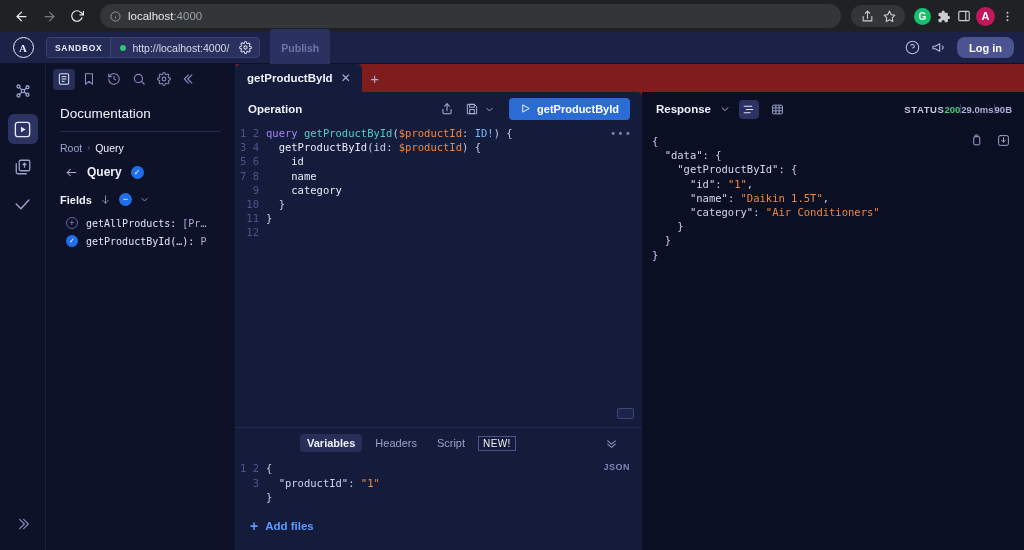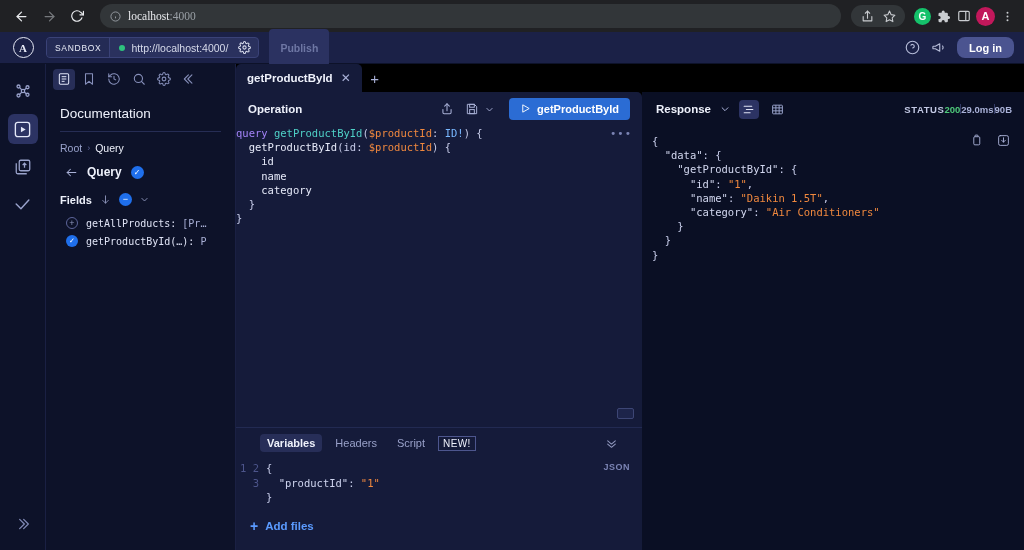--- a/index.html
+++ b/index.html
@@ -17,21 +17,21 @@
     padding: 0 8px; gap: 2px;
   }
   .nav-btn {
     width: 26px; height: 26px; display: flex; align-items: center; justify-content: center;
     color: #e8eaed; border-radius: 50%;
   }
   .nav-btn.dim { color: #76797d; }
   .nav-btn svg { display: block; }
   .omnibox {
     flex: 1; height: 24px; margin: 0 8px; background: #323639; border-radius: 12px;
-    display: flex; align-items: center; padding: 0 10px; gap: 7px; font-family: Liberation Serif, serif;
+    display: flex; align-items: center; padding: 0 10px; gap: 7px;
   }
   .omni-text { font-size: 11.5px; color: #9aa0a6; white-space: nowrap; }
   .omni-text b { color: #e8eaed; font-weight: 400; }
   .chrome-right { display: flex; align-items: center; gap: 3px; }
   .chip-group {
     display: flex; align-items: center; gap: 4px; background: #323639;
     border-radius: 12px; padding: 2px 7px; margin-right: 6px;
   }
   .cicon { width: 18px; height: 18px; display: flex; align-items: center; justify-content: center; color: #c9ccd0; }
   .ext-circle { width: 17px; height: 17px; border-radius: 50%; display: flex; align-items: center;
@@ -46,21 +46,21 @@
     width: 46px; display: flex; align-items: center; justify-content: center;
   }
   .logo-ring {
     width: 21px; height: 21px; border: 1.6px solid #e6e9f5; border-radius: 50%;
     display: flex; align-items: center; justify-content: center;
     font-size: 11px; font-weight: bold; color: #e6e9f5; font-family: "Liberation Serif", serif;
   }
   .endpoint-wrap { display: flex; align-items: center; background: #2a315e; border-radius: 4px;
     height: 21px; overflow: hidden; border: 1px solid #3a4277; }
   .sandbox-badge {
-    font-size: 8.5px; font-weight: normal; letter-spacing: .7px; color: #e8ebf7;
+    font-size: 8.5px; font-weight: bold; letter-spacing: .7px; color: #e8ebf7;
     padding: 0 8px; height: 100%; display: flex; align-items: center; background: #242b55;
     border-right: 1px solid #3a4277;
   }
   .endpoint-url { display: flex; align-items: center; gap: 6px; padding: 0 7px 0 9px; }
   .green-dot { width: 6px; height: 6px; border-radius: 50%; background: #2ec27e; }
   .endpoint-url span { font-size: 10.5px; color: #d6daea; }
   .gear-sm { width: 13px; height: 13px; color: #8f97bd; margin-left: 4px; }
   .publish-btn {
     margin-left: 10px; height: 38px; padding: 0 11px; border-radius: 4px; background: #2b3261;
     color: #6e77a4; font-size: 10.5px; font-weight: bold; display: flex; align-items: center;
@@ -114,21 +114,21 @@
   .field-bullet-plus { width: 12px; height: 12px; border-radius: 50%; border: 1px solid #5d659a;
     display: flex; align-items: center; justify-content: center; color: #8f97bd; font-size: 9px; line-height: 1; }
   .field-bullet-check { width: 12px; height: 12px; border-radius: 50%; background: #1f6feb;
     display: flex; align-items: center; justify-content: center; color: #fff; font-size: 7px; }
   .field-name {
     font-family: "DejaVu Sans Mono", monospace; font-size: 10px; color: #dfe3f5; white-space: nowrap;
   }
   .field-name .ret { color: #a9b0d6; }
 
   
-  .main-area { flex: 1; display: flex; flex-direction: column; background: #000000; }
+  .main-area { flex: 1; display: flex; flex-direction: column; background: #7f1d1d; }
   .tab-strip { height: 28px; display: flex; align-items: flex-end; padding-left: 0; }
   .op-tab {
     display: flex; align-items: center; gap: 8px; height: 28px; padding: 0 11px;
     background: #151b3a; border-top-left-radius: 5px; border-top-right-radius: 5px;
     font-size: 11.5px; color: #eef1fb; font-weight: bold; margin-left: 0;
   }
   .op-tab .x { color: #aab2d8; font-size: 12px; font-weight: normal; }
   .tab-plus { width: 26px; height: 28px; display: flex; align-items: center; justify-content: center;
     color: #aab2d8; font-size: 15px; }
 
@@ -156,21 +156,21 @@
   .type { color: #79b8ff; }
   .punc { color: #c6cbe8; }
   .fld { color: #e6eaf9; }
   .dots { position: absolute; right: 10px; top: 0px; color: #7b84b4; letter-spacing: 1px; }
   .kbd-hint {
     position: absolute; right: 8px; bottom: 8px; width: 17px; height: 11px;
     border: 1px solid #3d4675; border-radius: 2px; background: #1d244a;
   }
 
   .var-section { border-top: 1px solid #222a52; display: flex; flex-direction: column; }
-  .var-tabs { height: 30px; display: flex; align-items: center; padding: 0 24px; gap: 6px; }
+  .var-tabs { height: 30px; display: flex; align-items: center; padding: 0 24px; gap: 6px; margin-left: 40px; }
   .vtab { font-size: 11px; color: #99a1c9; padding: 3px 7px; border-radius: 4px; }
   .vtab.active { background: #272e58; color: #eef1fb; font-weight: bold; }
   .new-badge {
     font-size: 10px; font-weight: normal; color: #eef1fb; border: 1px solid #4d568e;
     border-radius: 0; padding: 1px 4px; letter-spacing: .4px;
   }
   .chev-dd { margin-left: auto; color: #8f97bd; display: flex; }
   .var-code { position: relative; padding-top: 3px; }
   .json-label { position: absolute; right: 12px; top: 4px; font-size: 9px; font-weight: bold;
     color: #7b84b4; letter-spacing: .5px; font-family: "Liberation Sans", sans-serif; }
@@ -479,20 +479,32 @@
                       <polygon points="6 4 20 12 6 20"></polygon>
                     </svg>
                 </span>
                 <span>getProductById</span>
               </div>
             </div>
           </div>
 
           <div class="code-area">
             <div class="code">
+              <div class="gutter"><span>1</span>
+<span>2</span>
+<span>3</span>
+<span>4</span>
+<span>5</span>
+<span>6</span>
+<span>7</span>
+<span>8</span>
+<span>9</span>
+<span>10</span>
+<span>11</span>
+<span>12</span></div>
               <div class="codelines"><span class="dots">•••</span><span class="kw">query</span> <span class="opname">getProductById</span><span class="punc">(</span><span class="var">$productId</span><span class="punc">: </span><span class="type">ID!</span><span class="punc">) {</span>
   <span class="fld">getProductById</span><span class="punc">(id: </span><span class="var">$productId</span><span class="punc">) {</span>
     <span class="fld">id</span>
     <span class="fld">name</span>
     <span class="fld">category</span>
   <span class="punc">}</span>
 <span class="punc">}</span></div>
             </div>
             <div class="kbd-hint"></div>
           </div>

